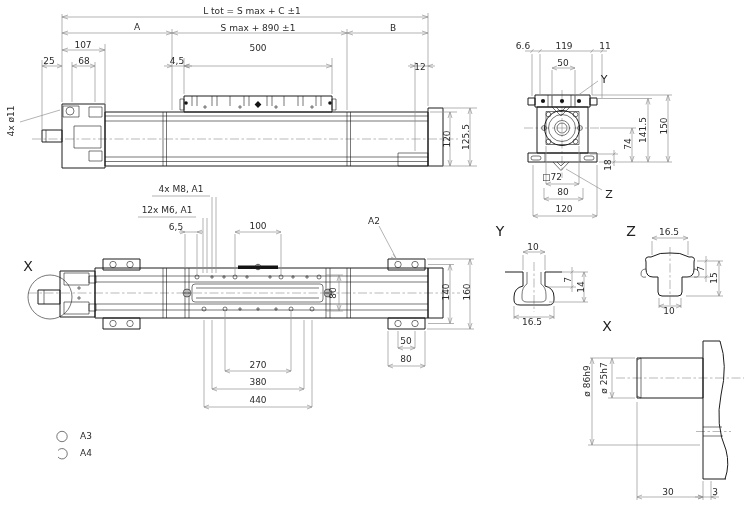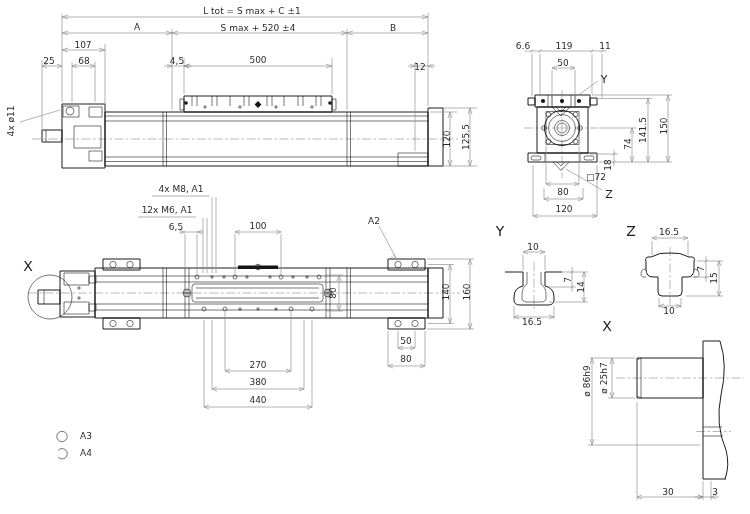--- a/index.html
+++ b/index.html
@@ -160,42 +160,42 @@
   </g>
 
   <g>
     <circle class="obj2" cx="62" cy="436.5" r="5.2"></circle>
     <path class="obj2" d="M58,450.5 A5.2,5.2 0 1 1 58,457"></path>
   </g>
 </svg>
 
 <div class="lbl" style="left:252px;top:11px">L tot =  S max +  C  ±1</div>
 <div class="lbl" style="left:137px;top:27px">A</div>
-<div class="lbl" style="left:258px;top:28px">S max + 520   ±4</div>
+<div class="lbl" style="left:258px;top:28px">S max + 890   ±1</div>
 <div class="lbl" style="left:393px;top:28px">B</div>
 <div class="lbl" style="left:83px;top:45px">107</div>
 <div class="lbl" style="left:49px;top:61px">25</div>
 <div class="lbl" style="left:84px;top:61px">68</div>
 <div class="lbl" style="left:177px;top:61px">4,5</div>
-<div class="lbl" style="left:258px;top:60px">500</div>
+<div class="lbl" style="left:258px;top:48px">500</div>
 <div class="lbl" style="left:420px;top:67px">12</div>
 <div class="lbl rot" style="left:11px;top:121px">4x ø11</div>
 <div class="lbl rot" style="left:447px;top:139px">120</div>
 <div class="lbl rot" style="left:466px;top:137px">125.5</div>
 
 <div class="lbl" style="left:523px;top:46px">6.6</div>
 <div class="lbl" style="left:564px;top:46px">119</div>
 <div class="lbl" style="left:605px;top:46px">11</div>
 <div class="lbl" style="left:563px;top:63px">50</div>
 <div class="lbl med" style="left:604px;top:79px">Y</div>
 <div class="lbl rot" style="left:643px;top:130px">141.5</div>
 <div class="lbl rot" style="left:664px;top:126px">150</div>
 <div class="lbl rot" style="left:628px;top:144px">74</div>
 <div class="lbl rot" style="left:608px;top:165px">18</div>
-<div class="lbl" style="left:596px;top:177px">□72</div>
+<div class="lbl" style="left:552px;top:177px">□72</div>
 <div class="lbl" style="left:563px;top:192px">80</div>
 <div class="lbl med" style="left:609px;top:194px">Z</div>
 <div class="lbl" style="left:564px;top:209px">120</div>
 
 <div class="lbl" style="left:181px;top:189px">4x M8, A1</div>
 <div class="lbl" style="left:167px;top:210px">12x M6, A1</div>
 <div class="lbl" style="left:176px;top:227px">6,5</div>
 <div class="lbl" style="left:258px;top:226px">100</div>
 <div class="lbl" style="left:374px;top:221px">A2</div>
 <div class="lbl big" style="left:28px;top:266px">X</div>

